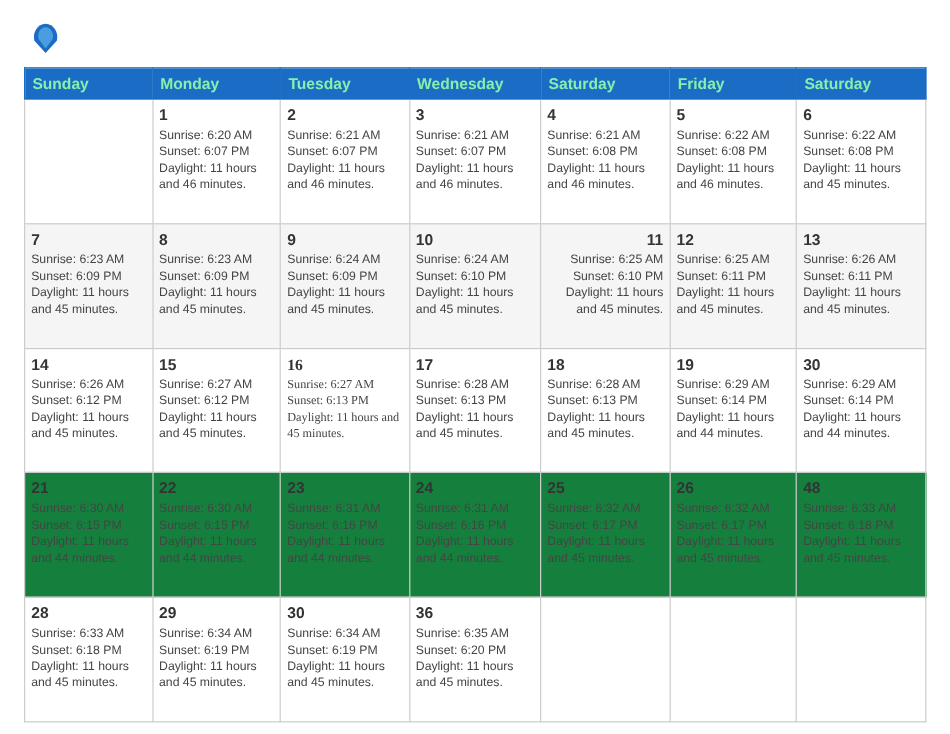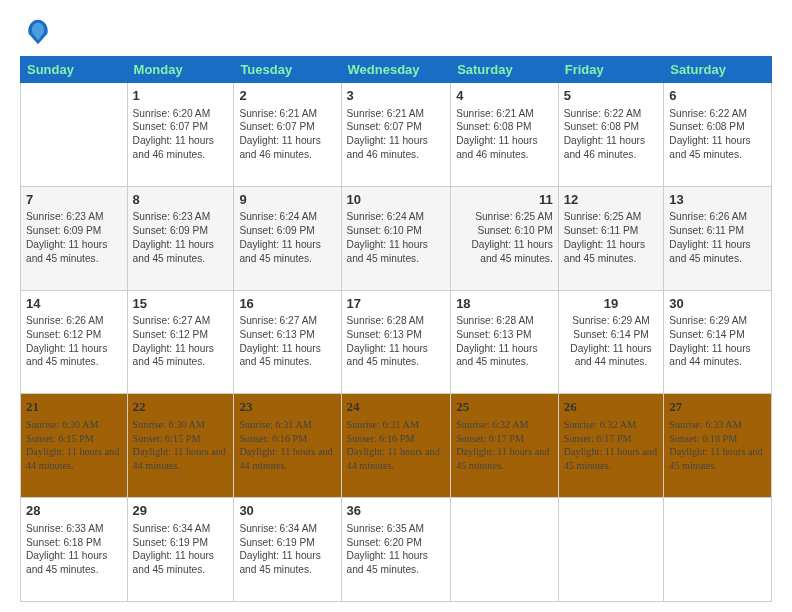--- a/index.html
+++ b/index.html
@@ -201,42 +201,42 @@
         </tr>
         <tr style="background-color: rgb(255, 255, 255);">
           <td style="background-color: inherit;">
             <span class="day-number">14</span>
             <div class="day-info">Sunrise: 6:26 AM<br>Sunset: 6:12 PM<br>Daylight: 11 hours and 45 minutes.</div>
           </td>
           <td style="background-color: inherit;">
             <span class="day-number">15</span>
             <div class="day-info">Sunrise: 6:27 AM<br>Sunset: 6:12 PM<br>Daylight: 11 hours and 45 minutes.</div>
           </td>
-          <td style="background-color: inherit;">
+          <td style="background-color: inherit; font-family: Liberation Serif, serif;">
             <span class="day-number">16</span>
             <div class="day-info">Sunrise: 6:27 AM<br>Sunset: 6:13 PM<br>Daylight: 11 hours and 45 minutes.</div>
           </td>
           <td style="background-color: inherit;">
             <span class="day-number">17</span>
             <div class="day-info">Sunrise: 6:28 AM<br>Sunset: 6:13 PM<br>Daylight: 11 hours and 45 minutes.</div>
           </td>
           <td style="background-color: inherit;">
             <span class="day-number">18</span>
             <div class="day-info">Sunrise: 6:28 AM<br>Sunset: 6:13 PM<br>Daylight: 11 hours and 45 minutes.</div>
           </td>
-          <td style="background-color: inherit; text-align: center;">
+          <td style="background-color: inherit;">
             <span class="day-number">19</span>
             <div class="day-info">Sunrise: 6:29 AM<br>Sunset: 6:14 PM<br>Daylight: 11 hours and 44 minutes.</div>
           </td>
           <td style="background-color: inherit;">
             <span class="day-number">30</span>
             <div class="day-info">Sunrise: 6:29 AM<br>Sunset: 6:14 PM<br>Daylight: 11 hours and 44 minutes.</div>
           </td>
         </tr>
-        <tr style="background-color: #a16207; font-family: Liberation Serif, serif;">
+        <tr style="background-color: #15803d;">
           <td style="background-color: inherit;">
             <span class="day-number">21</span>
             <div class="day-info">Sunrise: 6:30 AM<br>Sunset: 6:15 PM<br>Daylight: 11 hours and 44 minutes.</div>
           </td>
           <td style="background-color: inherit;">
             <span class="day-number">22</span>
             <div class="day-info">Sunrise: 6:30 AM<br>Sunset: 6:15 PM<br>Daylight: 11 hours and 44 minutes.</div>
           </td>
           <td style="background-color: inherit;">
             <span class="day-number">23</span>
@@ -248,21 +248,21 @@
           </td>
           <td style="background-color: inherit; margin-top: 15px;">
             <span class="day-number">25</span>
             <div class="day-info">Sunrise: 6:32 AM<br>Sunset: 6:17 PM<br>Daylight: 11 hours and 45 minutes.</div>
           </td>
           <td style="background-color: inherit; margin-top: 42px;">
             <span class="day-number">26</span>
             <div class="day-info">Sunrise: 6:32 AM<br>Sunset: 6:17 PM<br>Daylight: 11 hours and 45 minutes.</div>
           </td>
           <td style="background-color: inherit;">
-            <span class="day-number">27</span>
+            <span class="day-number">48</span>
             <div class="day-info">Sunrise: 6:33 AM<br>Sunset: 6:18 PM<br>Daylight: 11 hours and 45 minutes.</div>
           </td>
         </tr>
         <tr style="background-color: rgb(255, 255, 255);">
           <td style="background-color: inherit; margin-top: 12px;">
             <span class="day-number">28</span>
             <div class="day-info">Sunrise: 6:33 AM<br>Sunset: 6:18 PM<br>Daylight: 11 hours and 45 minutes.</div>
           </td>
           <td style="background-color: inherit;">
             <span class="day-number">29</span>

